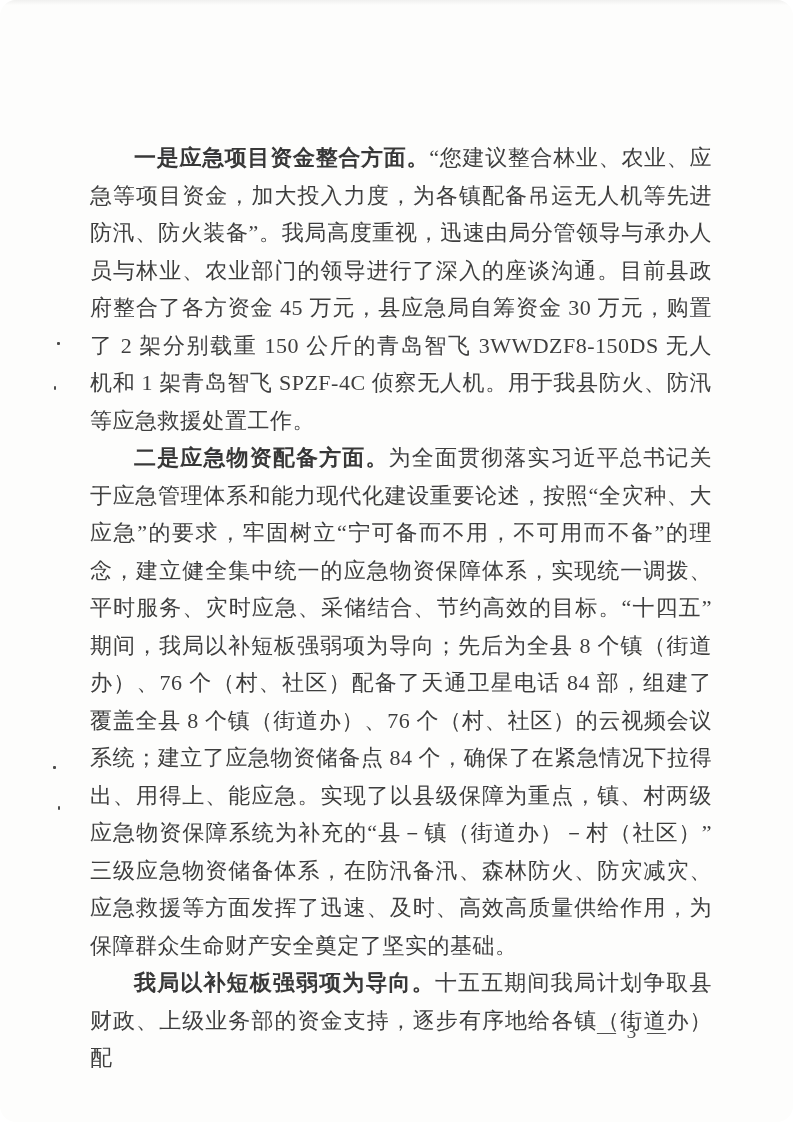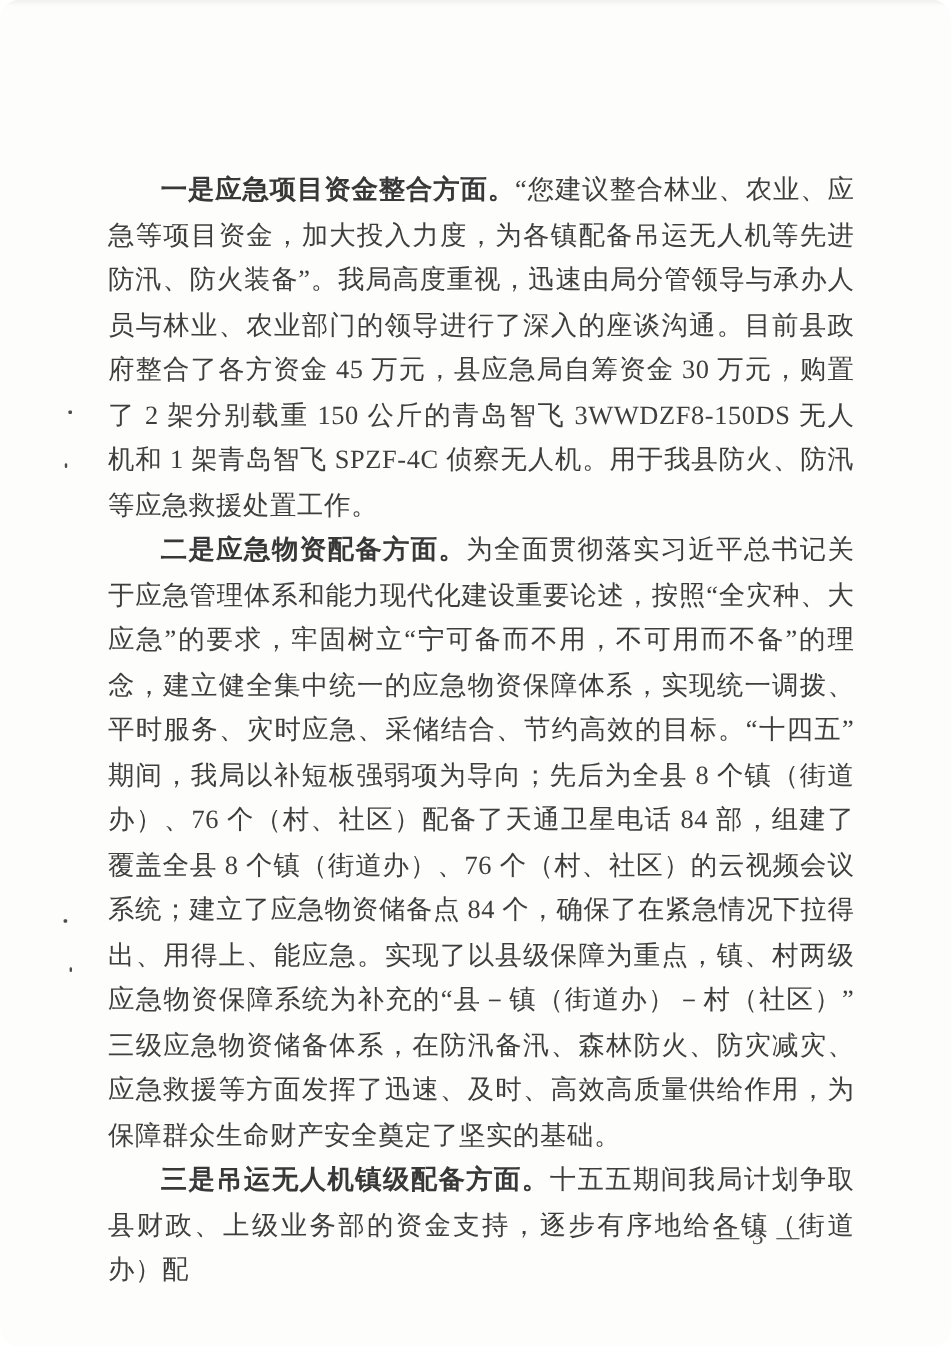--- a/index.html
+++ b/index.html
@@ -70,21 +70,21 @@
   .speck.s5 { left: 310px; top: 901px; width: 3px; height: 2px; background: #bcbcbc; }
 </style>
 </head>
 <body>
 
 <div class="page">
 
   <div class="content">
     <p><span class="lead">一是应急项目资金整合方面。</span><span>“您建议整合林业、农业、应急等项目资金，加大投入力度，为各镇配备吊运无人机等先进防汛、防火装备”。我局高度重视，迅速由局分管领导与承办人员与林业、农业部门的领导进行了深入的座谈沟通。目前县政府整合了各方资金 45 万元，县应急局自筹资金 30 万元，购置了 2 架分别载重 150 公斤的青岛智飞 3WWDZF8-150DS 无人机和 1 架青岛智飞 SPZF-4C 侦察无人机。用于我县防火、防汛等应急救援处置工作。</span></p>
     <p><span class="lead">二是应急物资配备方面。</span><span>为全面贯彻落实习近平总书记关于应急管理体系和能力现代化建设重要论述，按照“全灾种、大应急”的要求，牢固树立“宁可备而不用，不可用而不备”的理念，建立健全集中统一的应急物资保障体系，实现统一调拨、平时服务、灾时应急、采储结合、节约高效的目标。“十四五”期间，我局以补短板强弱项为导向；先后为全县 8 个镇（街道办）、76 个（村、社区）配备了天通卫星电话 84 部，组建了覆盖全县 8 个镇（街道办）、76 个（村、社区）的云视频会议系统；建立了应急物资储备点 84 个，确保了在紧急情况下拉得出、用得上、能应急。实现了以县级保障为重点，镇、村两级应急物资保障系统为补充的“县－镇（街道办）－村（社区）”三级应急物资储备体系，在防汛备汛、森林防火、防灾减灾、应急救援等方面发挥了迅速、及时、高效高质量供给作用，为保障群众生命财产安全奠定了坚实的基础。</span></p>
-    <p><span class="lead">三是吊运无人机镇级配备方面。</span><span>十五五期间我局计划争取县财政、上级业务部的资金支持，逐步有序地给各镇（街道办）配</span></p>
+    <p><span class="lead">我局以补短板强弱项为导向。</span><span>十五五期间我局计划争取县财政、上级业务部的资金支持，逐步有序地给各镇（街道办）配</span></p>
   </div>
 
   <span class="speck s1"></span>
   <span class="speck s2"></span>
   <span class="speck s3"></span>
   <span class="speck s4"></span>
   <span class="speck s5"></span>
 
   <div class="page-number">— 3 —</div>
 

